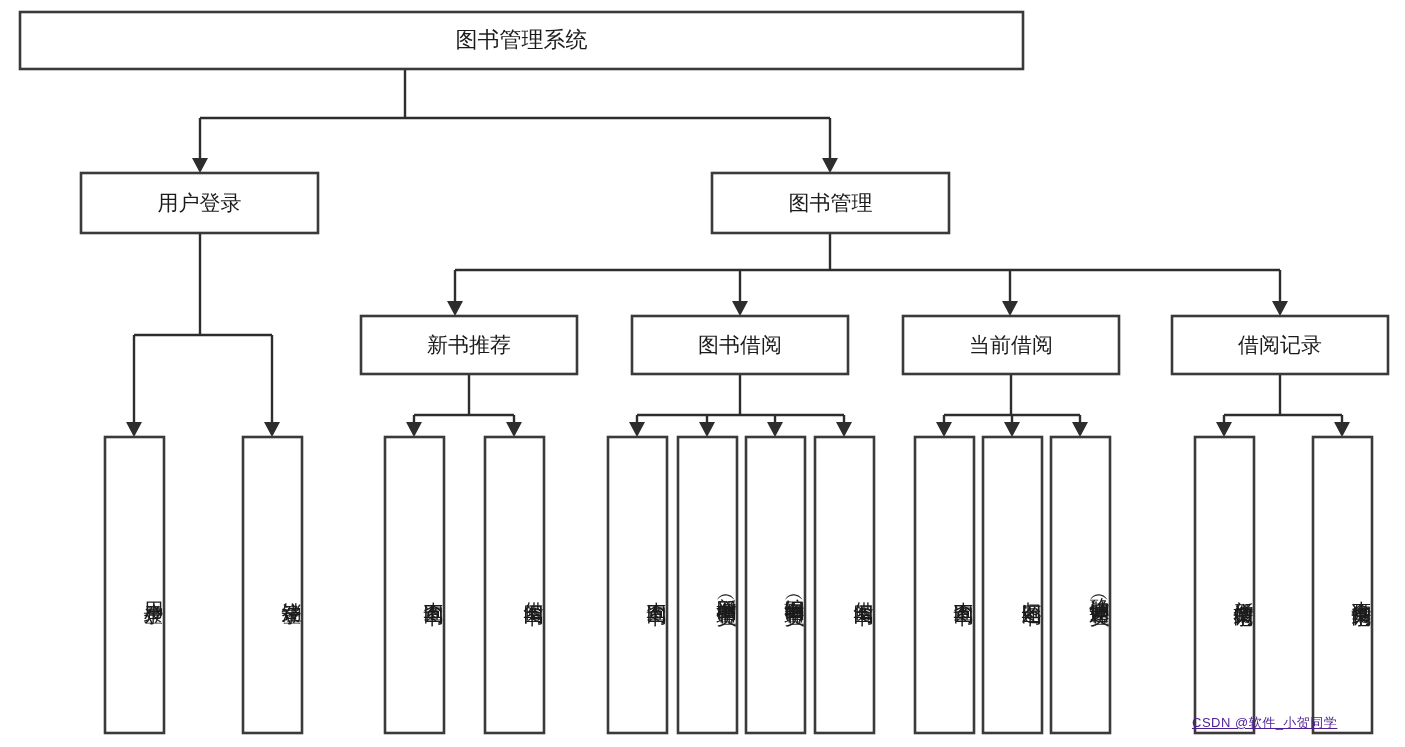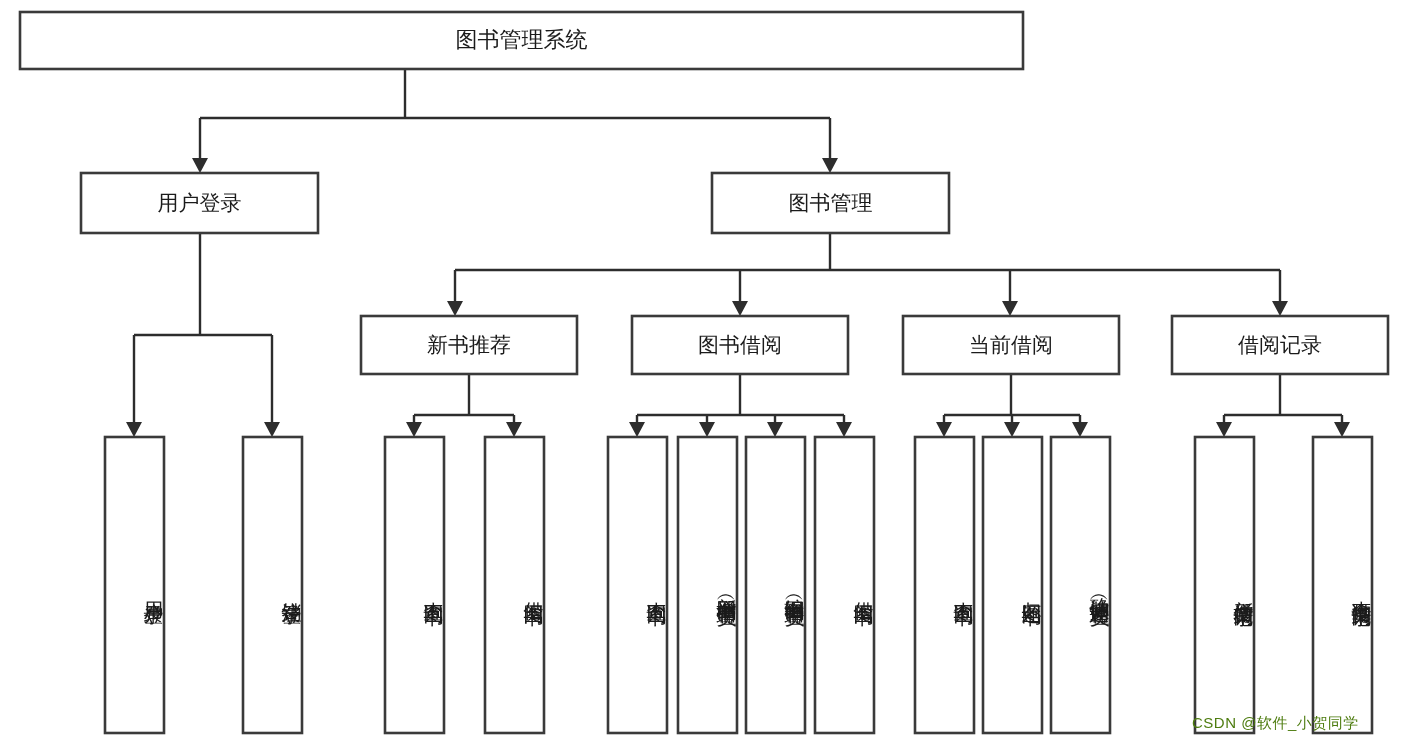--- a/index.html
+++ b/index.html
@@ -64,24 +64,25 @@
     line-height: 1.06;
     color: #1b1b1b;
     letter-spacing: 1.5px;
     white-space: nowrap;
     pointer-events: none;
     box-sizing: border-box;
   }
   .watermark {
     position: absolute;
     font-family: "Liberation Sans", "DejaVu Sans", sans-serif;
-    font-size: 15px;
-    color: #4d7c0f;
+    font-size: 13px;
+    color: #4c1d95;
     white-space: nowrap;
     letter-spacing: 0.5px;
+    text-decoration: underline;
   }
 </style>
 </head>
 <body>
 
 <div id="diagram-root">
   <svg class="diagram-canvas" viewBox="0 0 1405 747">
     <g id="connectors-layer">
         <line x1="405" y1="69" x2="405" y2="118" class="connector"></line>
         <line x1="200" y1="118" x2="830" y2="118" class="connector"></line>

